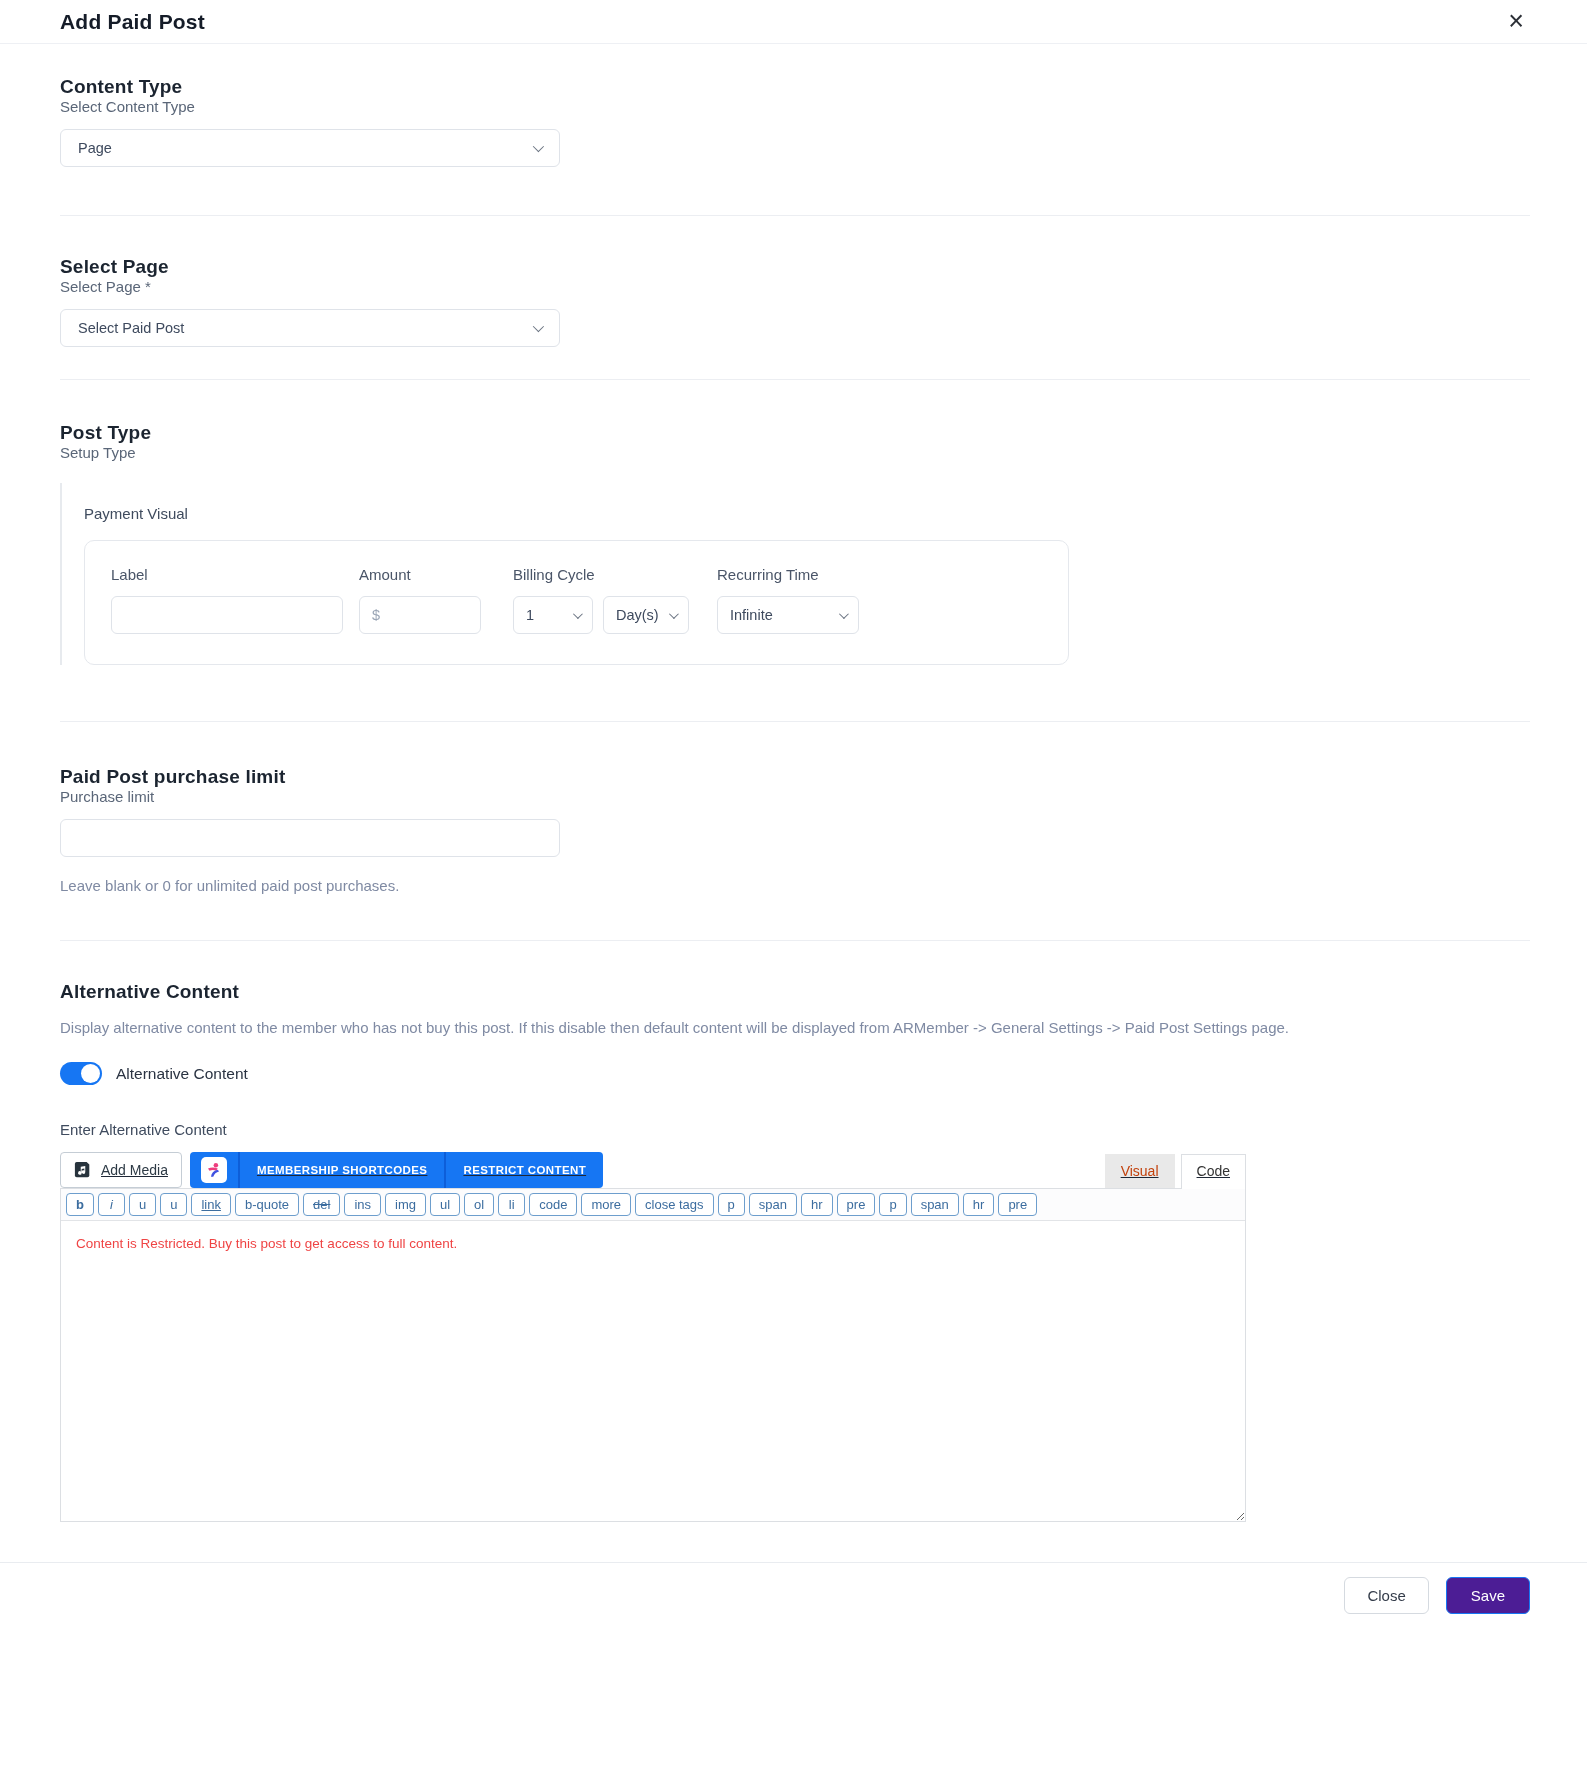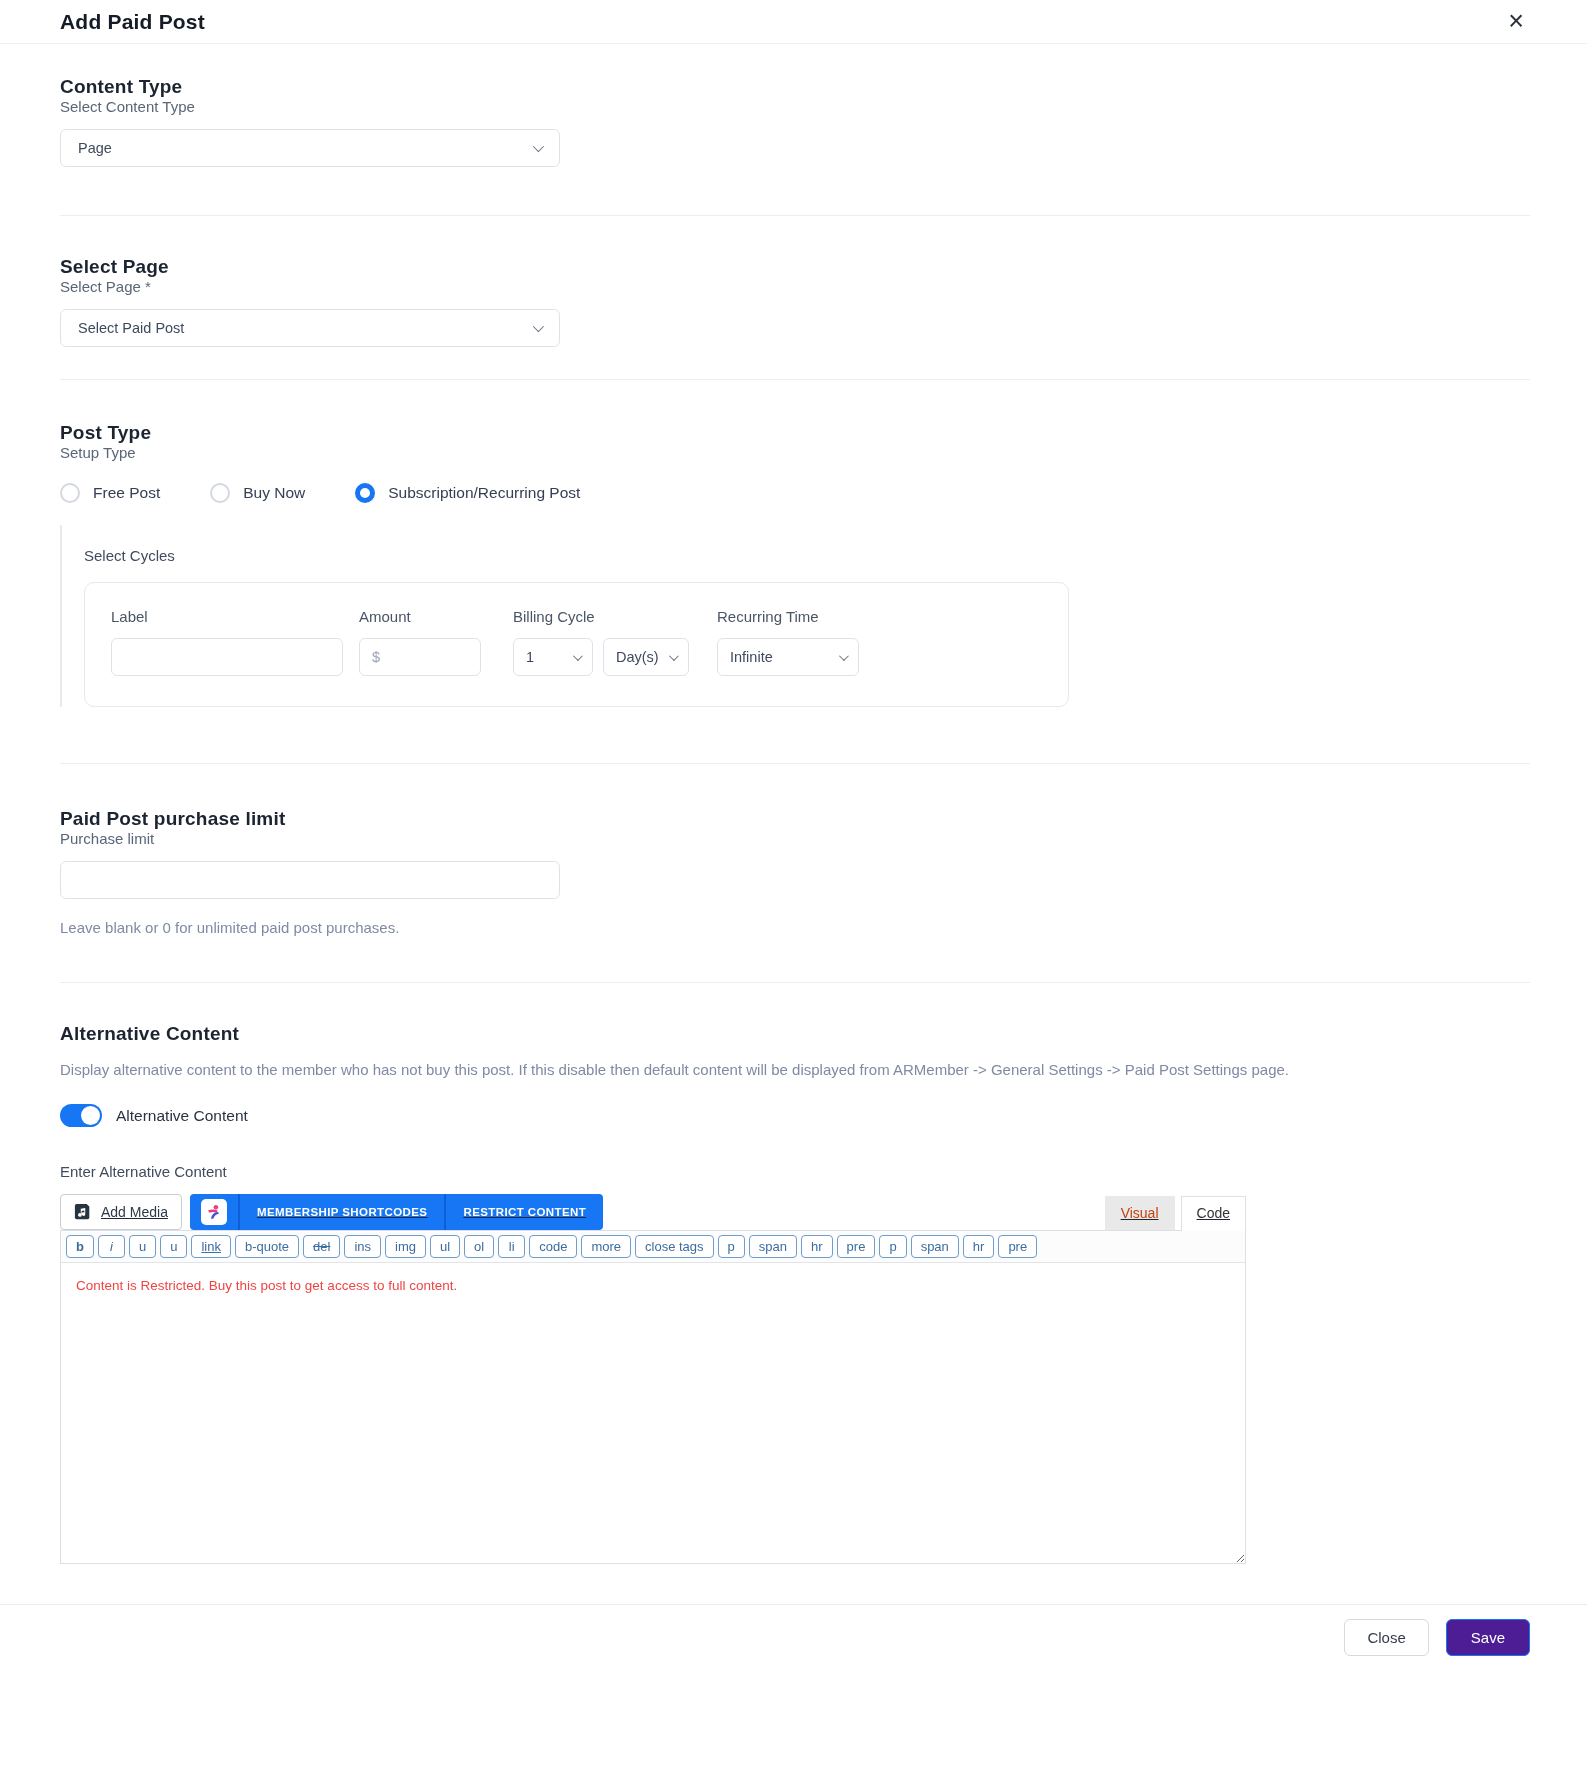--- a/index.html
+++ b/index.html
@@ -243,37 +243,23 @@
       <span class="chevron"></span>
     </div>
   </section>
 
   <hr class="divider hr-2">
 
   <section>
     <h2 class="section-heading">Post Type</h2>
     <div class="field-label mt-label">Setup Type</div>
 
-    <div class="radio-row">
-      <div class="radio-option">
-        <span class="radio-dot"></span>
-        <span class="radio-text">Free Post</span>
-      </div>
-      <div class="radio-option">
-        <span class="radio-dot"></span>
-        <span class="radio-text">Buy Now</span>
-      </div>
-      <div class="radio-option">
-        <span class="radio-dot checked"></span>
-        <span class="radio-text">Subscription/Recurring Post</span>
-      </div>
-    </div>
 
     <div class="payment-group">
-      <div class="group-label">Select Cycles</div>
+      <div class="group-label">Payment Visual</div>
       <div class="cycles-box">
         <div class="cycles-header">
           <div class="col1">Label</div>
           <div class="col2">Amount</div>
           <div class="col3">Billing Cycle</div>
           <div class="col4">Recurring Time</div>
         </div>
         <div class="cycles-inputs">
           <div class="col1">
             <input class="cycle-input" value="" style="">

